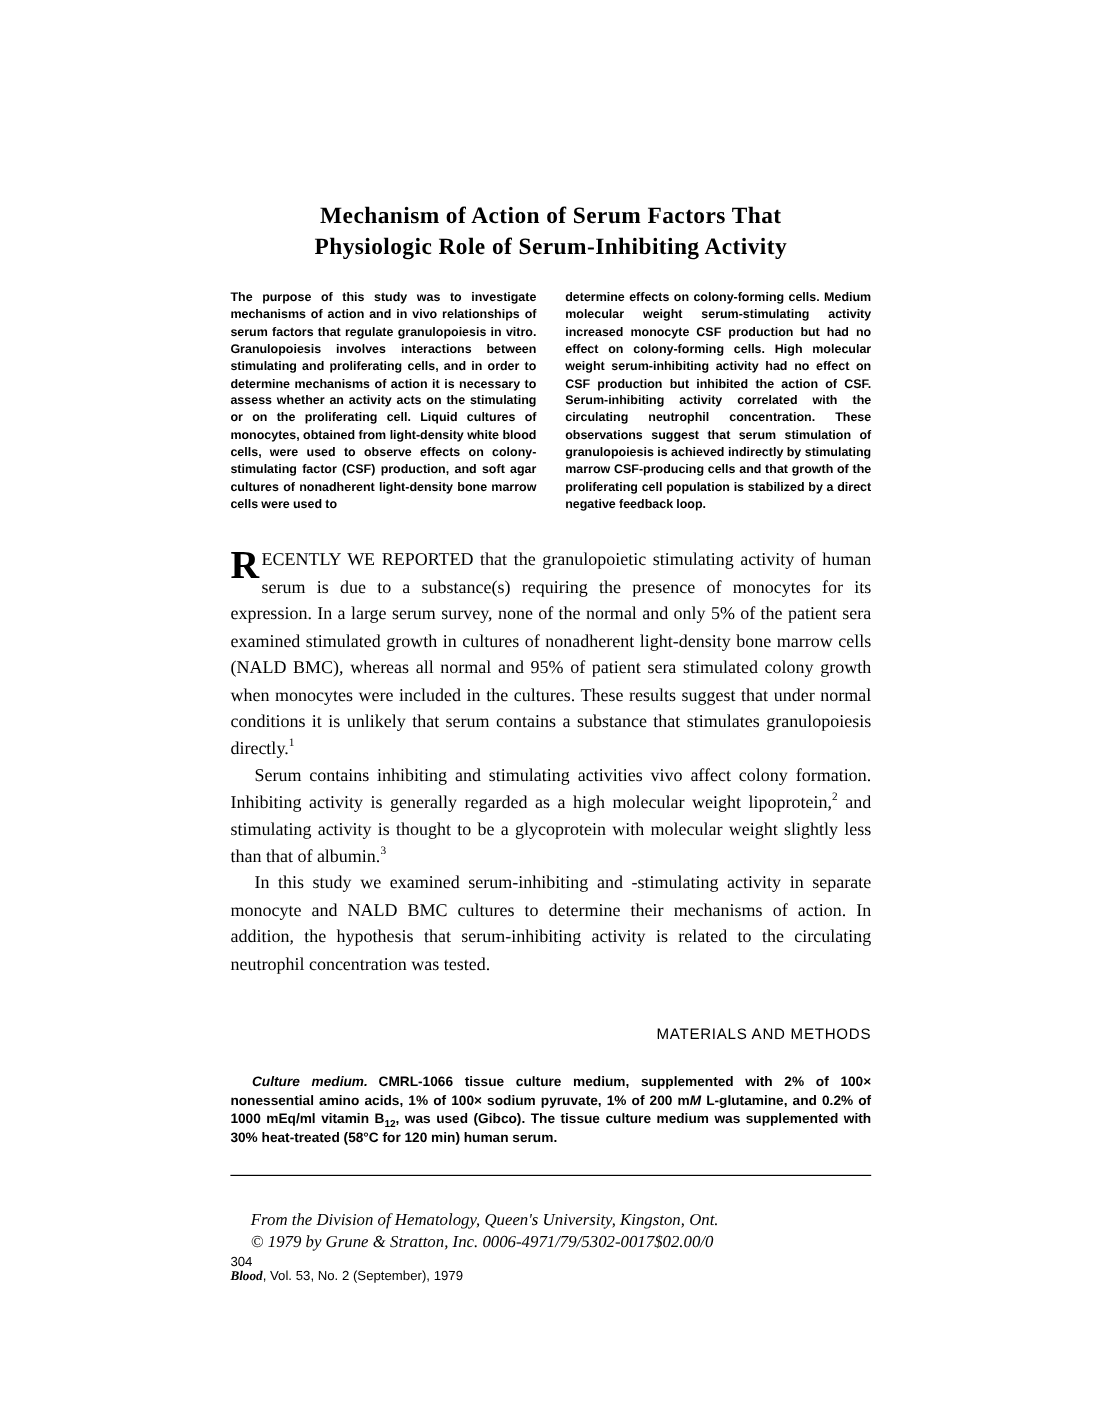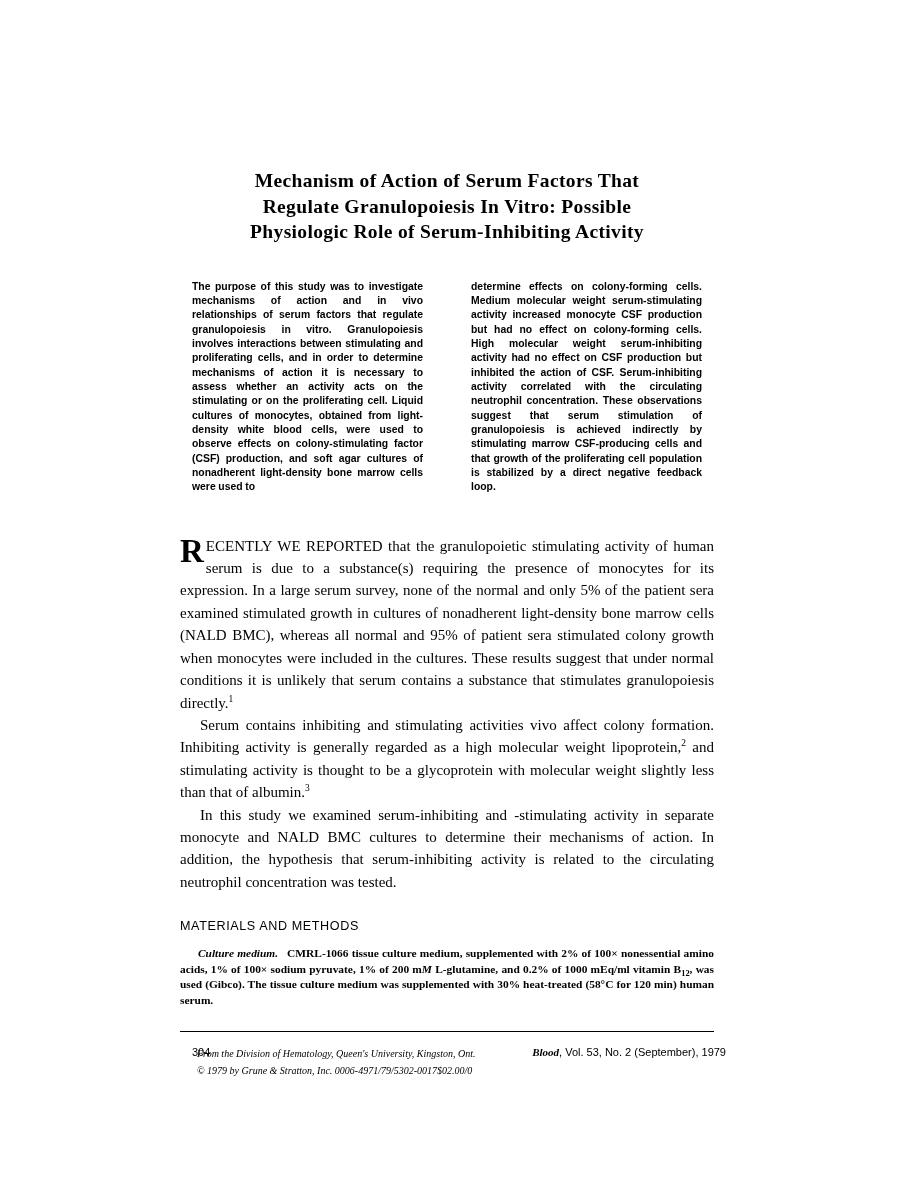--- a/index.html
+++ b/index.html
@@ -10,21 +10,21 @@
   .page {
     position: relative;
     width: 918px;
     height: 1188px;
     background: #ffffff;
     margin: 0 auto;
     overflow: hidden;
   }
   .content {
     position: absolute;
-    left: 180px;
+    left: 192px;
     top: 0;
     width: 534px;
   }
 
   
   .title-block {
     margin-top: 168px;
     text-align: center;
   }
   .title-line {
@@ -56,21 +56,21 @@
     font-family: "Liberation Sans", "DejaVu Sans", sans-serif;
     font-weight: bold;
     font-size: 10.4px;
     line-height: 14.35px;
     text-align: justify;
     color: #000;
     -webkit-hyphens: none;
     hyphens: none;
     word-spacing: -0.2px;
   }
-  .abstract-col p { margin: 12px; }
+  .abstract-col p { margin: 0; }
 
   
   .body-text {
     margin-top: 28px;
     font-family: "Liberation Serif", "DejaVu Serif", serif;
     font-size: 15px;
     line-height: 22.4px;
     text-align: justify;
     color: #000;
   }
@@ -91,32 +91,32 @@
     margin-top: 2px;
   }
   sup.ref {
     font-size: 9.5px;
     vertical-align: super;
     line-height: 0;
   }
 
   
   .section-head {
-    margin-top: 26px;
-    text-align: left;
+    margin-top: 40px;
+    text-align: right;
     font-family: "Liberation Sans", "DejaVu Sans", sans-serif;
     font-size: 12.6px;
     letter-spacing: 0.6px;
     color: #000;
   }
 
   
   .methods {
-    margin-top: 13px;
-    font-family: Liberation Serif, serif;
+    margin-top: 26px;
+    font-family: Liberation Sans, sans-serif;
     font-weight: bold;
     font-size: 11.4px;
     line-height: 15.6px;
     text-align: justify;
     color: #000;
   }
   .methods p {
     margin: 0;
     text-indent: 18px;
   }
@@ -136,24 +136,24 @@
   
   .rule {
     margin-top: 22px;
     border: 0;
     border-top: 1px solid #000;
     width: 100%;
   }
 
   
   .footnotes {
-    margin-top: 13px;
+    margin-top: 29px;
     font-family: "Liberation Serif", "DejaVu Serif", serif;
     font-style: italic;
-    font-size: 10px;
+    font-size: 14px;
     line-height: 17.6px;
     color: #000;
     text-align: justify;
   }
   .footnotes p {
     margin: 0;
     text-indent: 17px;
   }
 
   
@@ -161,36 +161,36 @@
     position: absolute;
     left: 192px;
     top: 1046px;
     width: 534px;
     display: flex;
     justify-content: space-between;
     align-items: baseline;
     font-family: "Liberation Sans", "DejaVu Sans", sans-serif;
     font-size: 11px;
     color: #000;
+    flex-direction: column;
   }
   .page-footer .journal .jname {
     font-style: italic;
     font-weight: bold;
     font-family: Liberation Serif, serif;
   }
 </style>
 </head>
 <body>
 
 <div class="page">
   <div class="content">
 
     <div class="title-block">
       <div class="title-line">Mechanism of Action of Serum Factors That</div>
-      <div class="title-line">Regulate Granulopoiesis In Vitro: Possible</div>
       <div class="title-line">Physiologic Role of Serum-Inhibiting Activity</div>
     </div>
 
     <div class="abstract">
       <div class="abstract-col">
         <p>The purpose of this study was to investigate mechanisms of action and in vivo relationships of serum factors that regulate granulopoiesis in vitro. Granulopoiesis involves interactions between stimulating and proliferating cells, and in order to determine mechanisms of action it is necessary to assess whether an activity acts on the stimulating or on the proliferating cell. Liquid cultures of monocytes, obtained from light-density white blood cells, were used to observe effects on colony-stimulating factor (CSF) production, and soft agar cultures of nonadherent light-density bone marrow cells were used to</p>
       </div>
       <div class="abstract-col">
         <p>determine effects on colony-forming cells. Medium molecular weight serum-stimulating activity increased  monocyte CSF production but had no effect on colony-forming cells. High molecular weight serum-inhibiting activity had no effect on CSF production but inhibited the action of CSF. Serum-inhibiting activity correlated with the circulating neutrophil concentration. These observations suggest that serum stimulation of granulopoiesis is achieved indirectly by stimulating marrow CSF-producing cells and that growth of the proliferating cell population is stabilized by a direct negative feedback loop.</p>
       </div>

